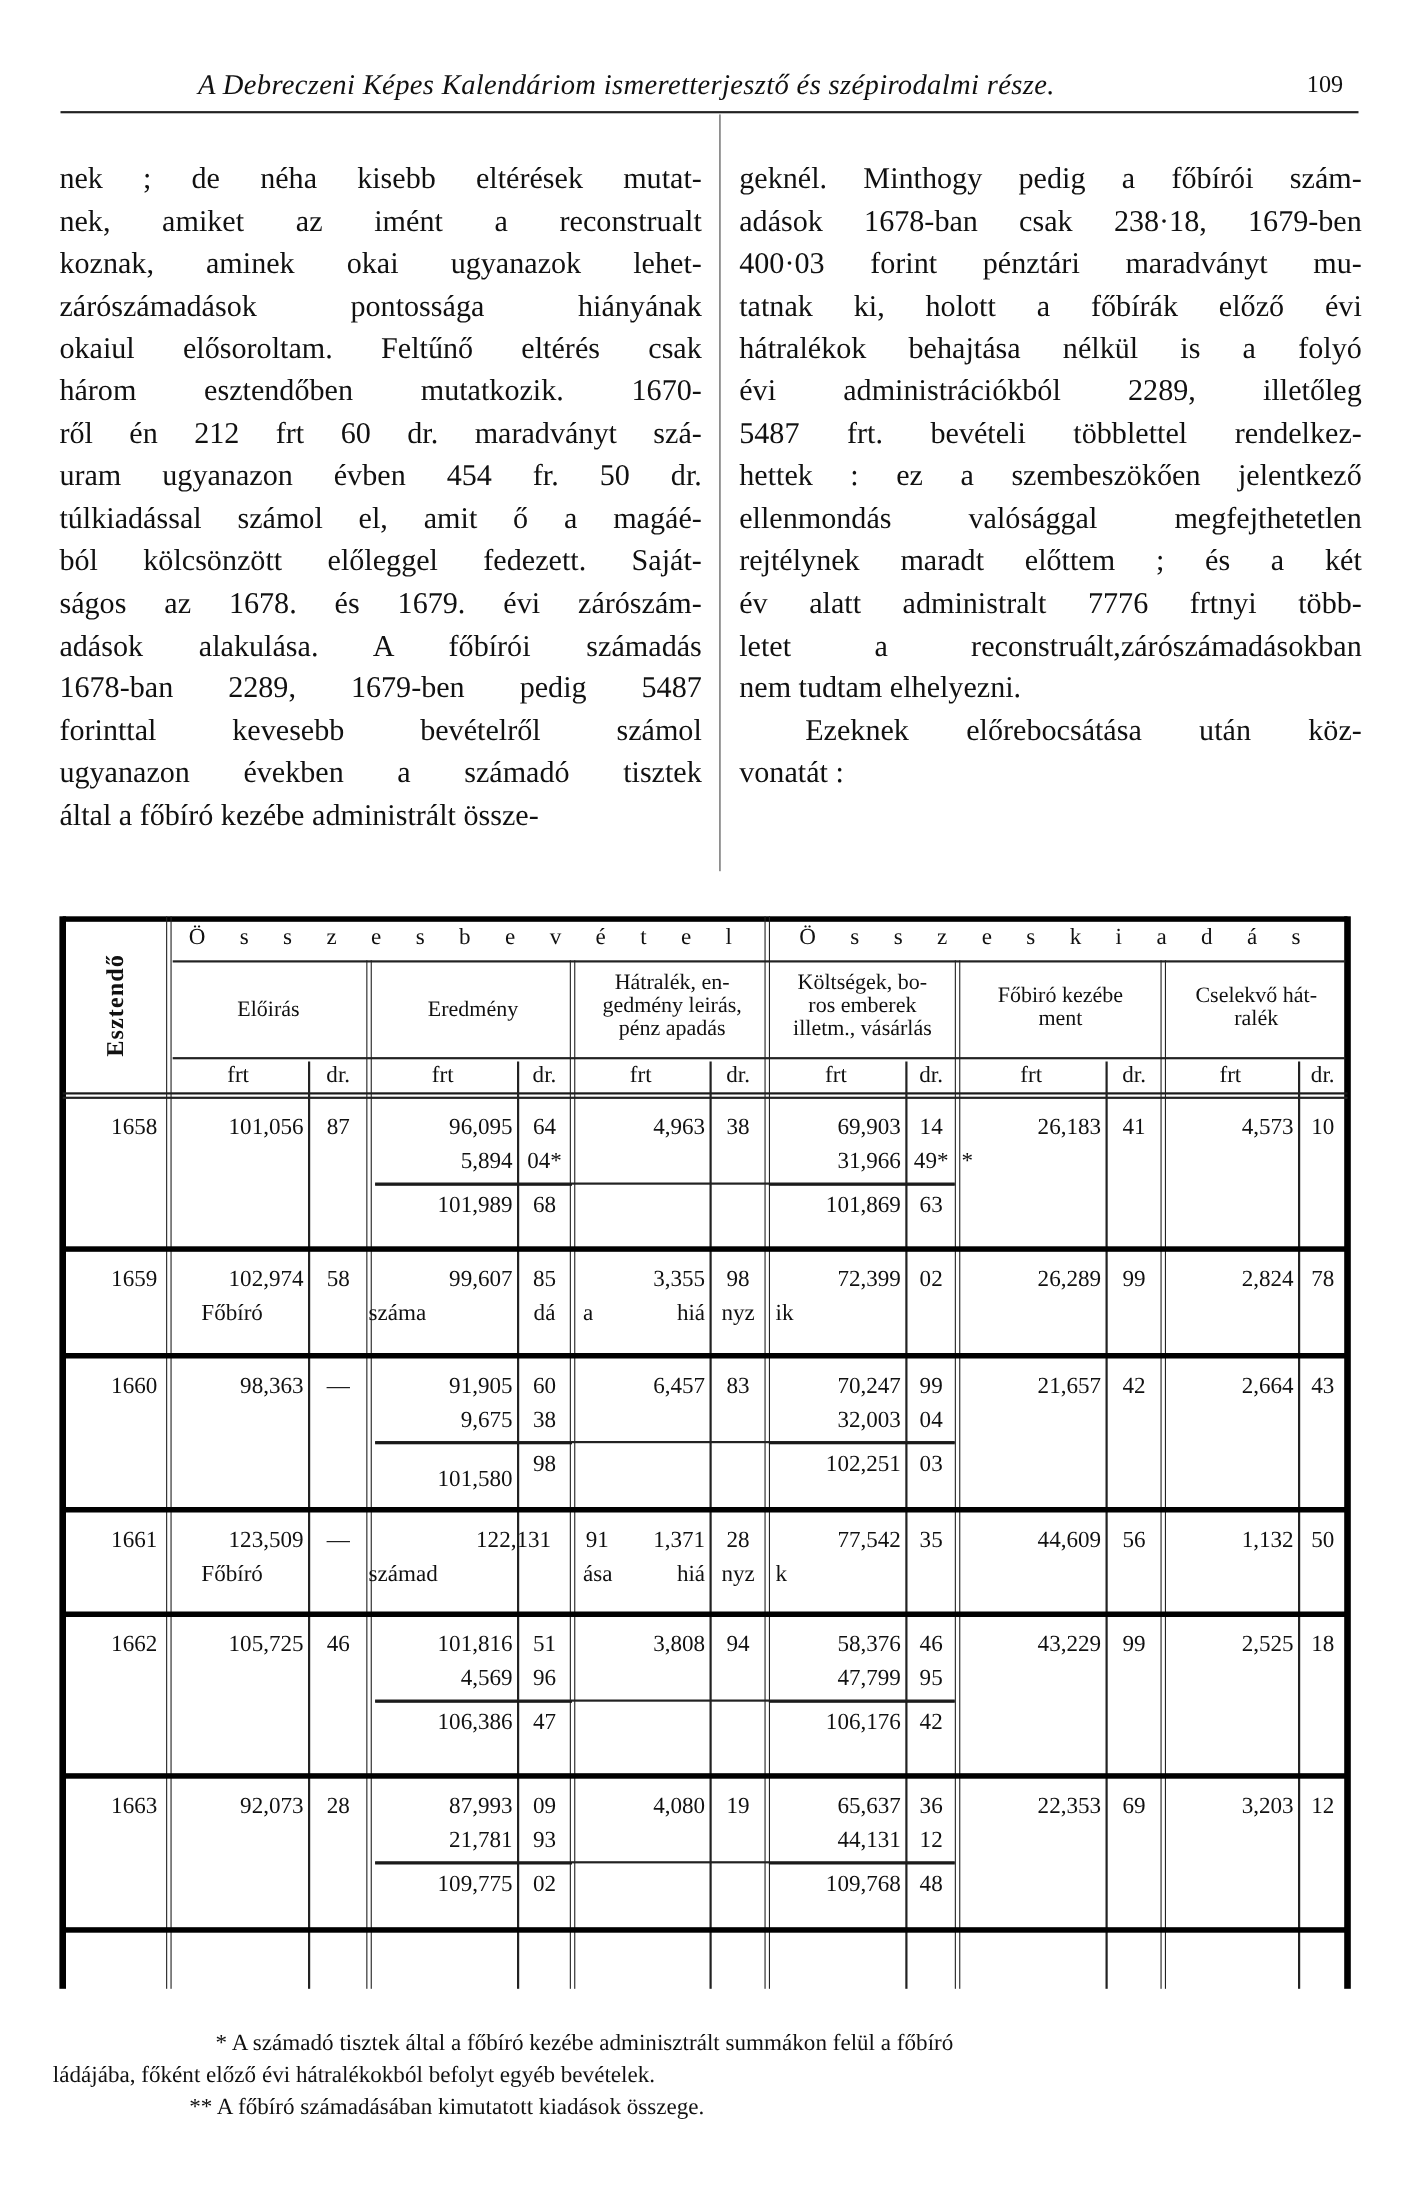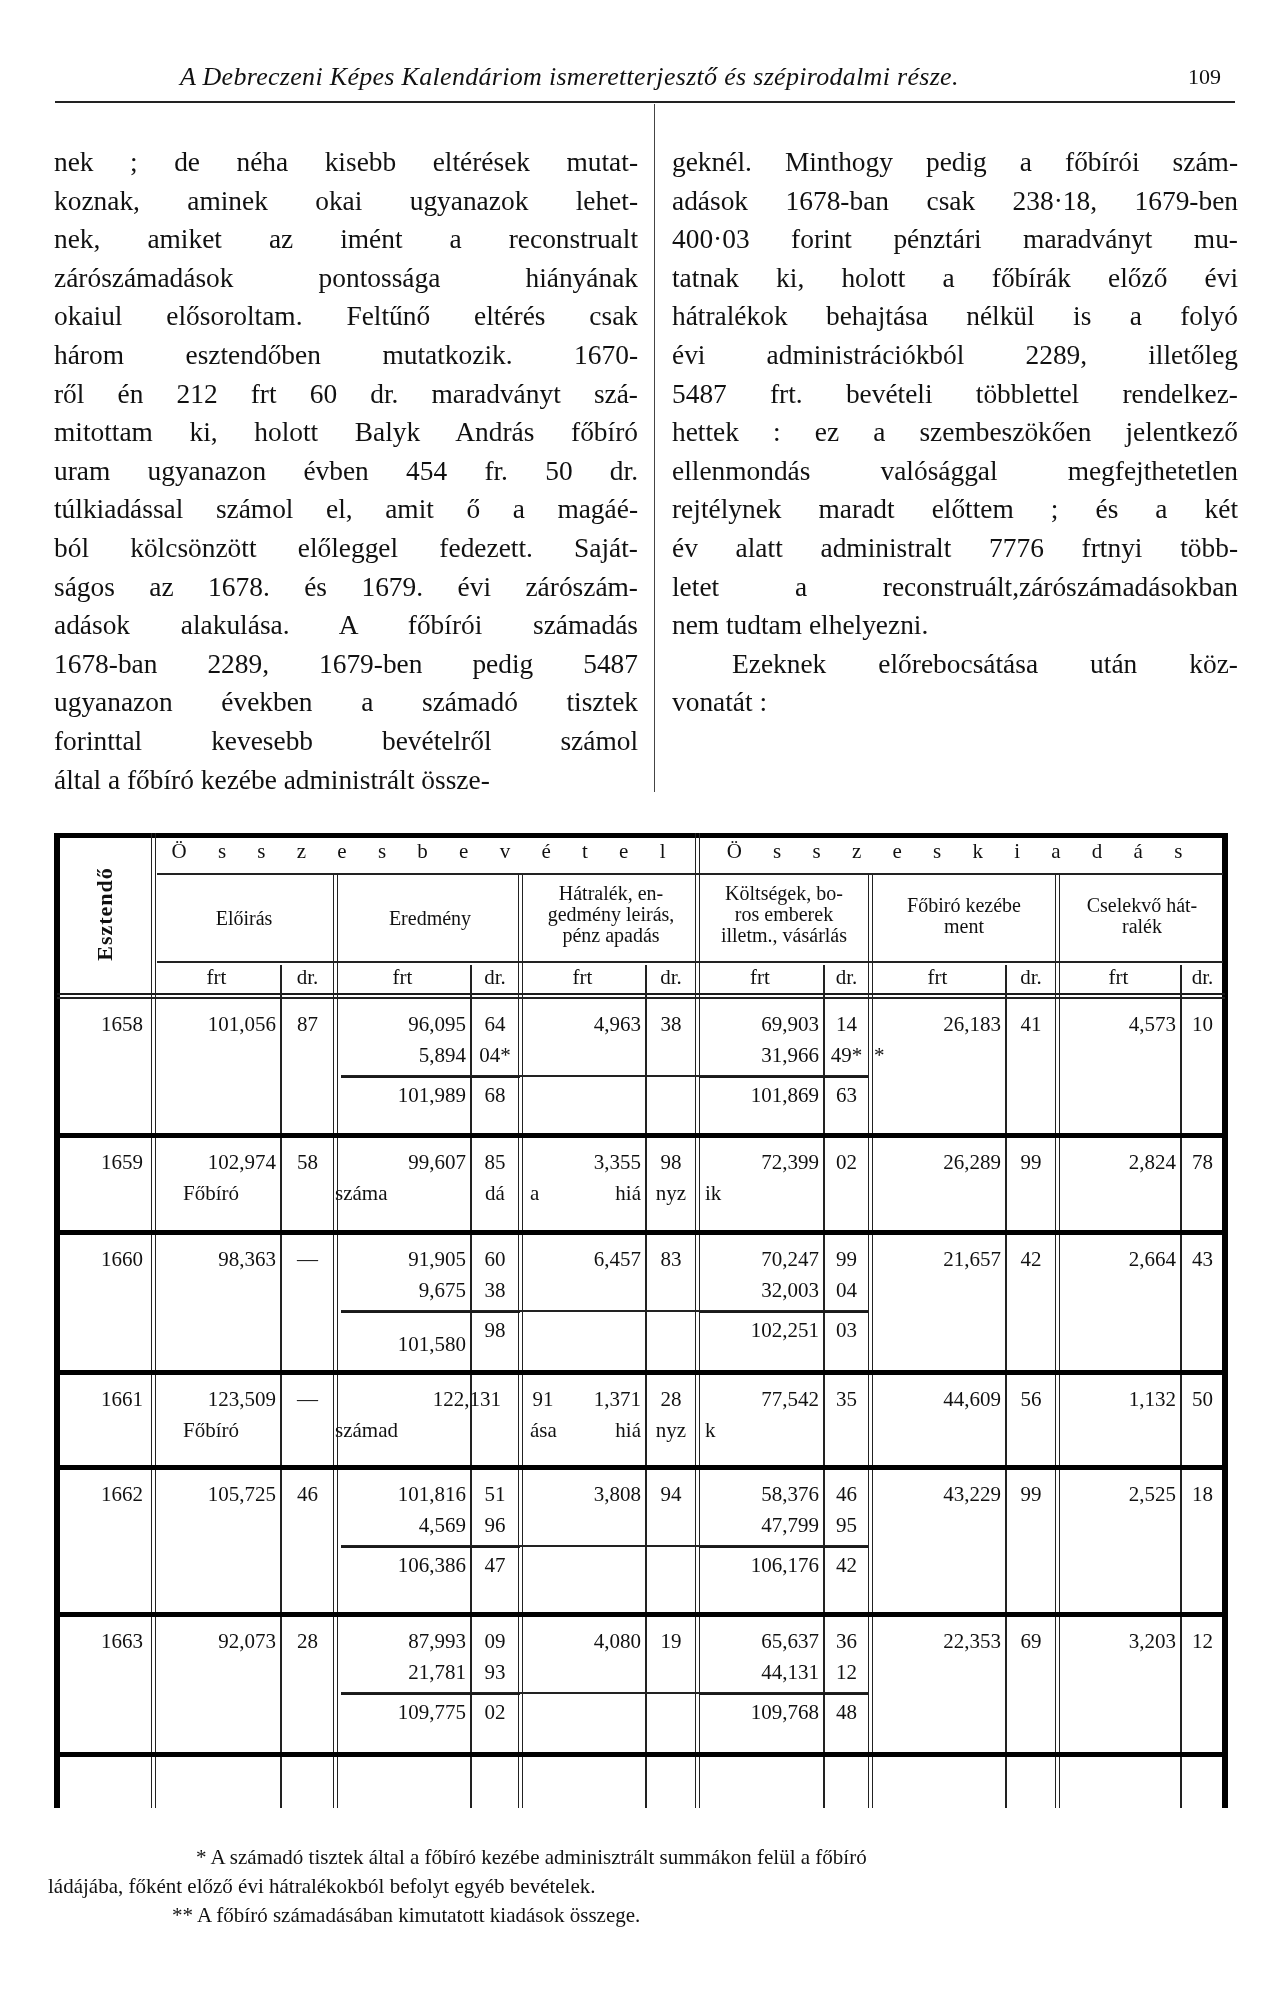--- a/index.html
+++ b/index.html
@@ -42,35 +42,34 @@
 </head>
 <body>
 
 <div id="running-head" class="abs">A Debreczeni Képes Kalendáriom ismeretterjesztő és szépirodalmi része.</div>
 <div id="page-number" class="abs">109</div>
 <div id="head-rule" class="abs"></div>
 <div id="column-divider" class="abs"></div>
 
 <div id="left-col" class="abs col-text">
     <span class="line">nek ; de néha kisebb eltérések mutat-</span>
+    <span class="line">nek, amiket az imént a reconstrualt</span>
     <span class="line">koznak, aminek okai ugyanazok lehet-</span>
-    <span class="line">nek, amiket az imént a reconstrualt</span>
     <span class="line">zárószámadások pontossága hiányának</span>
     <span class="line">okaiul elősoroltam. Feltűnő eltérés csak</span>
     <span class="line">három esztendőben mutatkozik. 1670-</span>
     <span class="line">ről én 212 frt 60 dr. maradványt szá-</span>
-    <span class="line">mitottam ki, holott Balyk András főbíró</span>
     <span class="line">uram ugyanazon évben 454 fr. 50 dr.</span>
     <span class="line">túlkiadással számol el, amit ő a magáé-</span>
     <span class="line">ból kölcsönzött előleggel fedezett. Saját-</span>
     <span class="line">ságos az 1678. és 1679. évi zárószám-</span>
     <span class="line">adások alakulása. A főbírói számadás</span>
     <span class="line">1678-ban 2289, 1679-ben pedig 5487</span>
+    <span class="line">forinttal kevesebb bevételről számol</span>
     <span class="line">ugyanazon években a számadó tisztek</span>
-    <span class="line">forinttal kevesebb bevételről számol</span>
     <span class="line last">által a főbíró kezébe administrált össze-</span>
   </div>
 <div id="right-col" class="abs col-text">
     <span class="line">geknél. Minthogy pedig a főbírói szám-</span>
     <span class="line">adások 1678-ban csak 238·18, 1679-ben</span>
     <span class="line">400·03 forint pénztári maradványt mu-</span>
     <span class="line">tatnak ki, holott a főbírák előző évi</span>
     <span class="line">hátralékok behajtása nélkül is a folyó</span>
     <span class="line">évi administrációkból 2289, illetőleg</span>
     <span class="line">5487 frt. bevételi többlettel rendelkez-</span>

